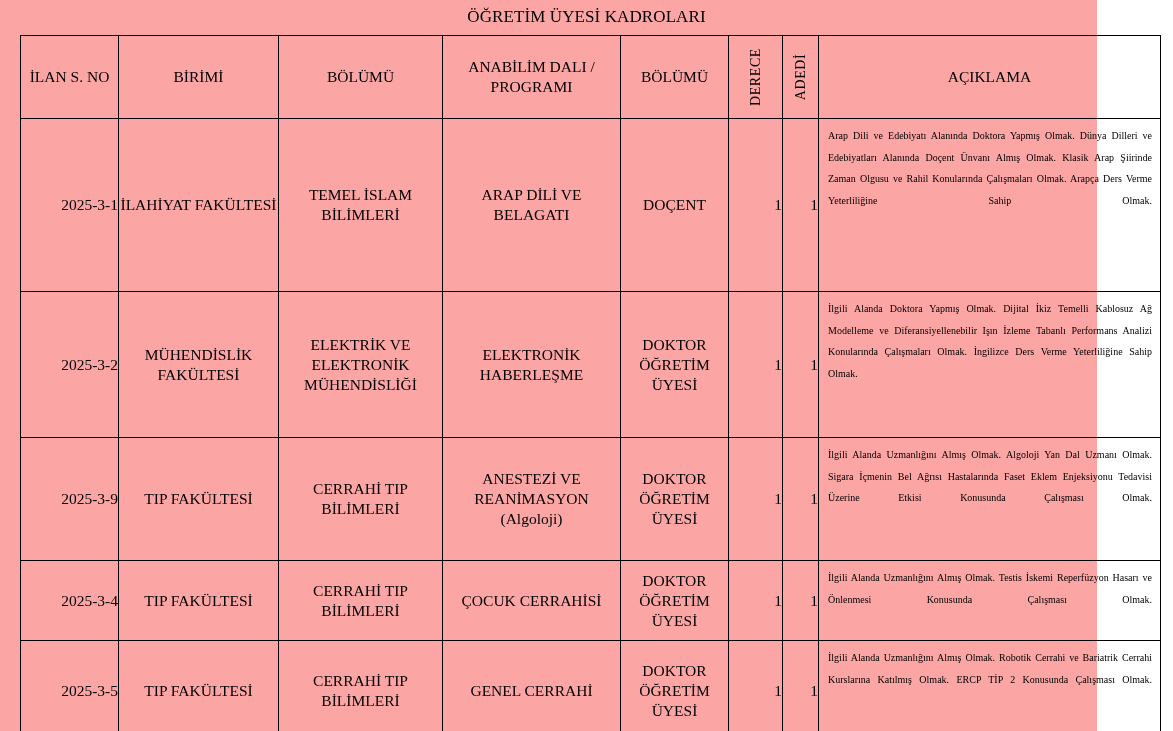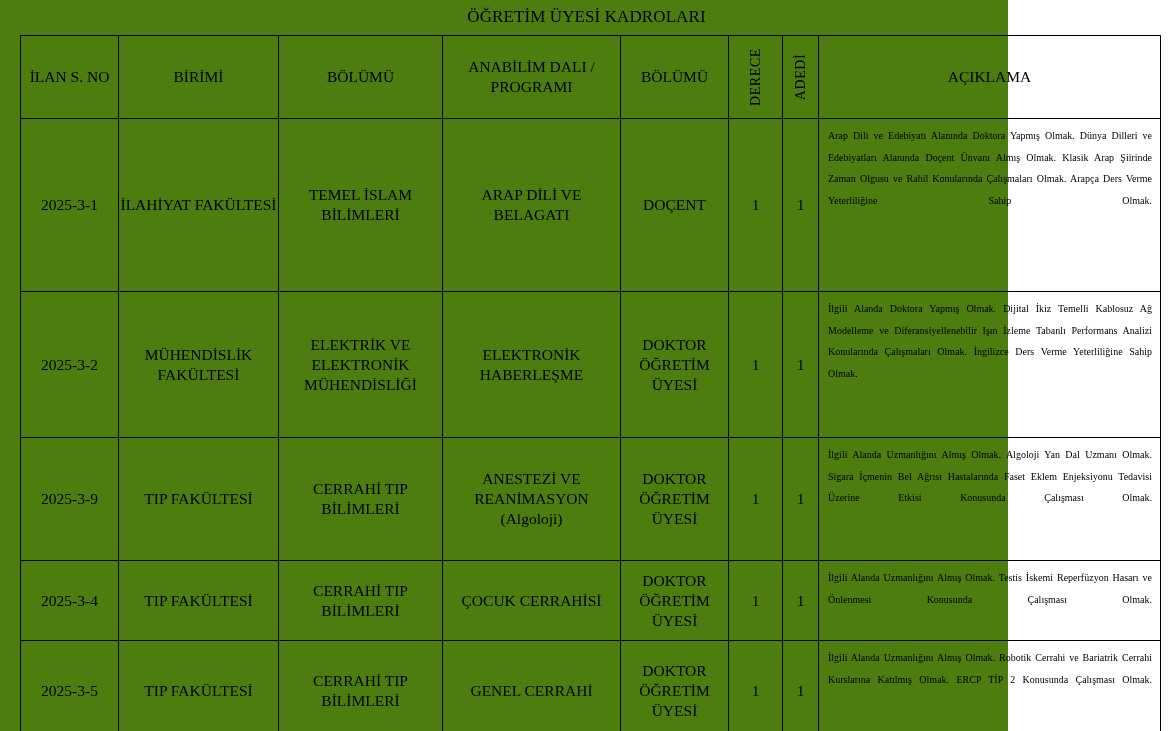--- a/index.html
+++ b/index.html
@@ -9,23 +9,23 @@
   }
   body {
     width: 1173px;
     height: 731px;
     font-family: "Liberation Serif", "DejaVu Serif", serif;
     color: #000000;
     overflow: hidden;
   }
   .page {
     position: relative;
-    width: 1008px;
+    width: 1097px;
     height: 731px;
-    background: #4d7c0f;
+    background: #fca5a5;
   }
   .doc-title {
     position: absolute;
     top: 6px;
     left: 0;
     width: 1173px;
     text-align: center;
     font-size: 17px;
     letter-spacing: 0.1px;
     line-height: 22px;
@@ -101,21 +101,21 @@
     text-align: justify;
   }
   tbody td.cell-aciklama .just-inner::after {
     content: "";
     display: inline-block;
     width: 100%;
   }
   tbody td.cell-num,
   tbody td.cell-derece,
   tbody td.cell-adedi {
-    text-align: center;
+    text-align: right;
   }
   tr.row-h1 td { height: 160px; }
   tr.row-h2 td { height: 133px; }
   tr.row-h3 td { height: 110px; }
   tr.row-h4 td { height: 67px; }
   tr.row-h5 td { height: 87px; }
 </style>
 </head>
 <body>
 

